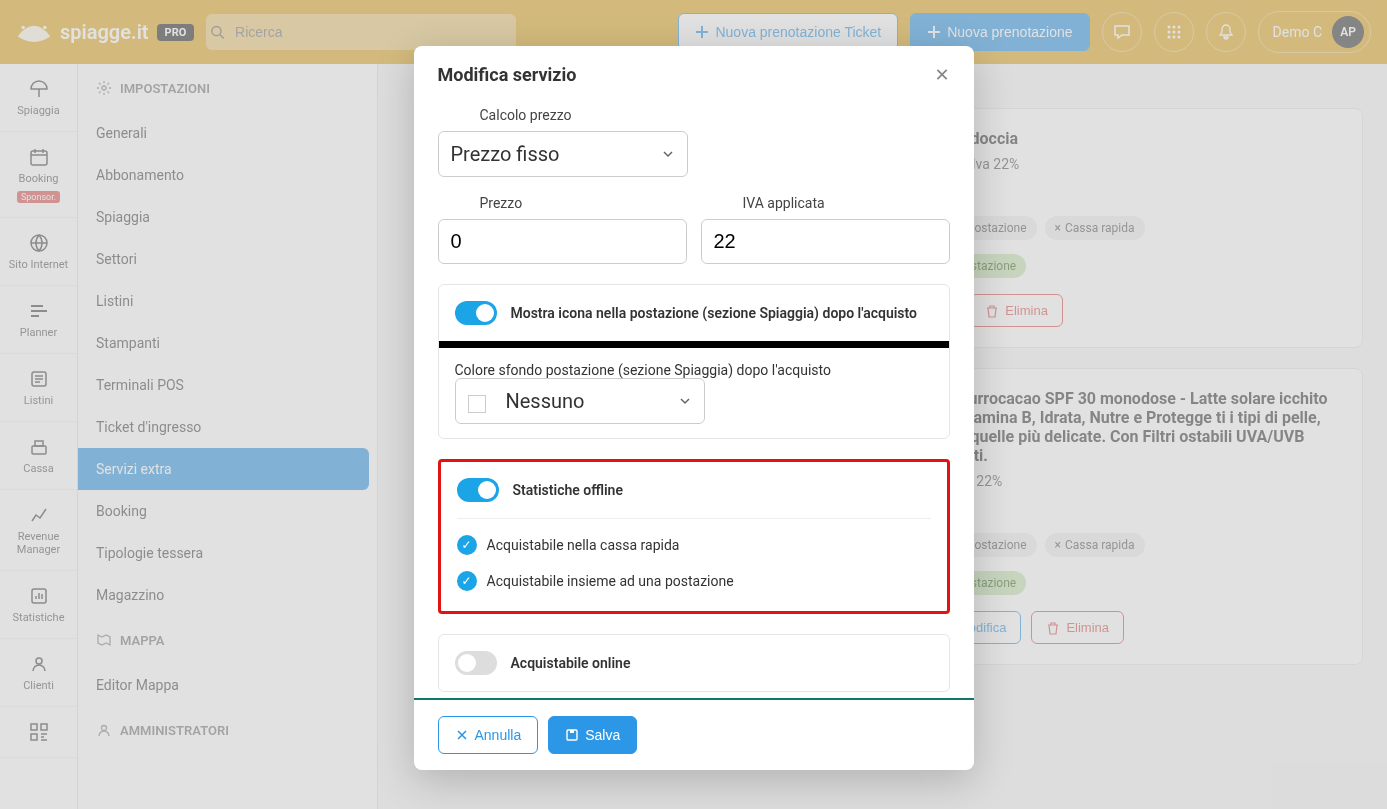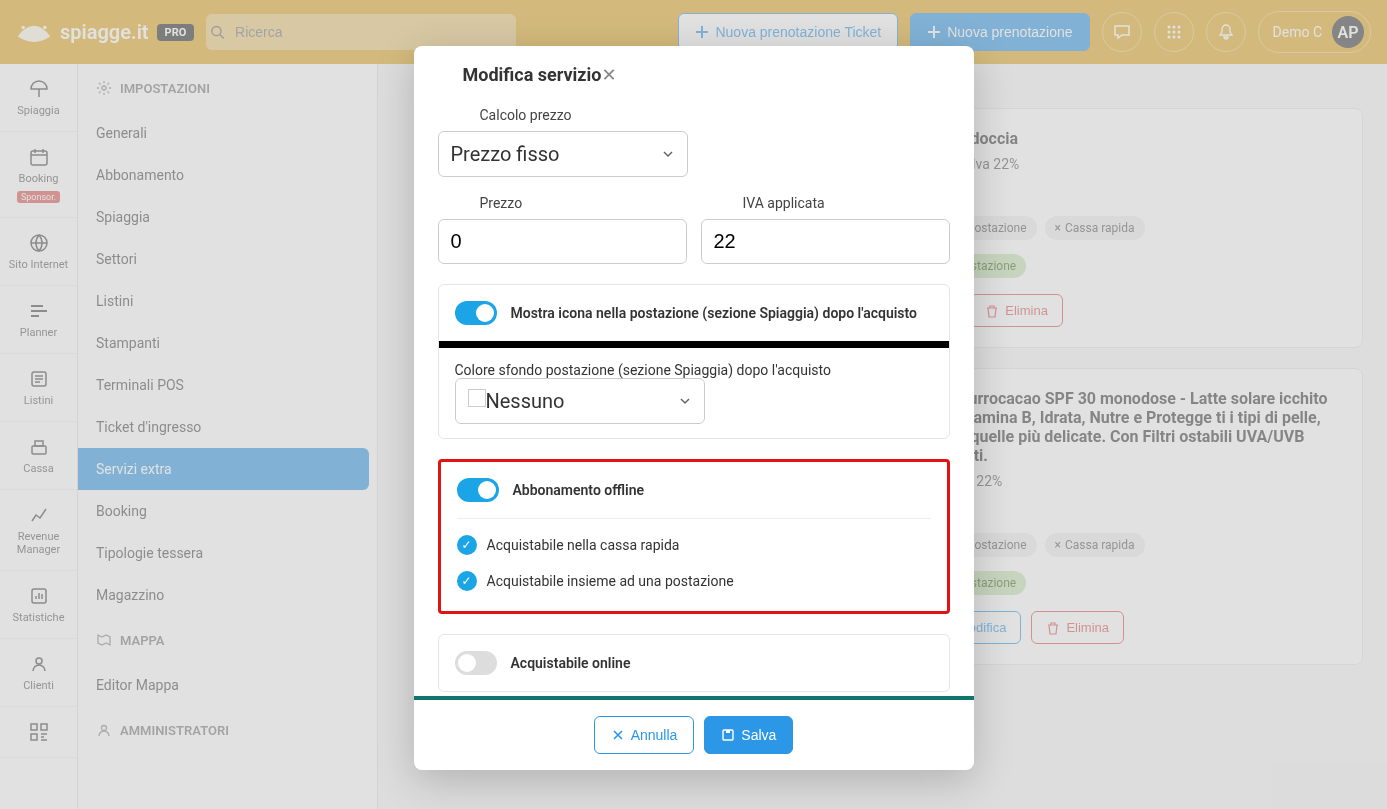--- a/index.html
+++ b/index.html
@@ -10,21 +10,21 @@
     .logo { display: flex; align-items: center; gap: 8px; color: #fff; font-size: 20px; font-weight: 600; }
     .logo-icon { width: 36px; height: 24px; }
     .pro-badge { background: #222; color: #fff; padding: 2px 8px; border-radius: 4px; font-size: 11px; font-weight: 700; }
     .search-bar { flex: 0 0 310px; display: flex; align-items: center; background: rgba(255,255,255,0.4); border-radius: 6px; padding: 10px 4px; gap: 10px; }
     .search-bar input { border: none; background: transparent; outline: none; font-size: 14px; color: #555; width: 100%; }
     .hdr-btn { display: flex; align-items: center; gap: 6px; padding: 10px 16px; border-radius: 6px; border: 1px solid #2b97e6; background: #fff; color: #2b97e6; font-size: 14px; cursor: pointer; }
     .hdr-btn.primary { background: #2b97e6; color: #fff; }
     .hdr-spacer { flex: 1; }
     .hdr-icon { width: 40px; height: 40px; border-radius: 50%; border: 1px solid rgba(255,255,255,0.4); display: flex; align-items: center; justify-content: center; color: #fff; }
     .hdr-user { display: flex; align-items: center; gap: 10px; border: 1px solid rgba(255,255,255,0.4); border-radius: 24px; padding: 4px 6px 4px 14px; color: #fff; }
-    .avatar-badge { width: 32px; height: 32px; border-radius: 50%; background: #333; color: #fff; display: flex; align-items: center; justify-content: center; font-size: 16px; font-weight: 600; }
+    .avatar-badge { width: 32px; height: 32px; border-radius: 50%; background: #333; color: #fff; display: flex; align-items: center; justify-content: center; font-size: 12px; font-weight: 600; }
     
     
     .layout { display: flex; height: calc(100% - 64px); }
     
     
     .nav-rail { width: 78px; background: #fff; border-right: 1px solid #e0e0e0; display: flex; flex-direction: column; }
     .nav-item { display: flex; flex-direction: column; align-items: center; padding: 14px 4px; gap: 4px; font-size: 11px; color: #555; border-bottom: 1px solid #f0f0f0; cursor: pointer; }
     .nav-sponsored { background: #d9534f; color: #fff; font-size: 9px; padding: 1px 4px; border-radius: 3px; margin-top: 2px; }
     
     
@@ -43,21 +43,21 @@
     .tag { background: #eee; padding: 5px 10px; border-radius: 14px; font-size: 12px; color: #555; display: flex; align-items: center; gap: 4px; }
     .tag.green { background: #c6e5b3; color: #3a6b1e; }
     .actions { display: flex; gap: 10px; margin-top: 16px; }
     .action-btn { display: flex; align-items: center; gap: 6px; border: 1px solid; border-radius: 6px; padding: 8px 14px; font-size: 13px; background: #fff; cursor: pointer; }
     .action-btn.edit { color: #2b97e6; border-color: #2b97e6; }
     .action-btn.delete { color: #d9534f; border-color: #d9534f; }
     
     
     .overlay { position: absolute; inset: 0; background: rgba(200,200,200,0.55); display: flex; align-items: flex-start; justify-content: center; padding-top: 46px; }
     .modal { width: 560px; background: #fff; border-radius: 8px; box-shadow: 0 10px 40px rgba(0,0,0,0.2); display: flex; flex-direction: column; max-height: 724px; }
-    .modal-header { padding: 18px 32px; display: flex; justify-content: flex-start; align-items: center; margin-left: 17px; }
+    .modal-header { padding: 18px 24px; display: flex; justify-content: space-between; align-items: center; }
     .modal-title { font-size: 18px; font-weight: 700; }
     .modal-close { cursor: pointer; color: #888; font-size: 18px; }
     .modal-body { padding: 0 24px 8px; overflow-y: auto; }
     .field-label { font-size: 14px; color: #444; margin-bottom: 8px; margin-top: 4px; margin-left: 42px; }
     .select, .input { width: 100%; border: 1px solid #ccc; border-radius: 6px; padding: 10px 12px; font-size: 20px; display: flex; justify-content: space-between; align-items: center; background: #fff; }
     .row { display: flex; gap: 14px; margin-top: 14px; }
     .col { flex: 1; }
     .select.small { width: 250px; }
     
     .toggle-group { border: 1px solid #e5e5e5; border-radius: 6px; margin-top: 20px; }
@@ -72,21 +72,21 @@
     .toggle-label { font-weight: 600; font-size: 14px; }
     .checkbox-row { display: flex; align-items: center; gap: 10px; padding: 8px 16px; }
     .checkbox { width: 20px; height: 20px; border-radius: 50%; background: #1ca5e6; color: #fff; display: flex; align-items: center; justify-content: center; font-size: 12px; flex-shrink: 0; }
     
     .highlight-box { border: 3px solid #e11313; border-radius: 4px; margin-top: 20px; padding-bottom: 12px; }
     .highlight-box .toggle-row { border: none; }
     
     .color-sel { display: flex; align-items: center; gap: 14px; }
     .swatch { width: 18px; height: 18px; border: 1px solid #ccc; }
     
-    .modal-footer { padding: 16px 24px; display: flex; justify-content: center; gap: 10px; border-top: 4px solid #0f766e; }
+    .modal-footer { padding: 16px 24px; display: flex; justify-content: flex-start; gap: 10px; border-top: 2px solid #0f766e; }
     .btn { display: flex; align-items: center; gap: 6px; padding: 10px 16px; border-radius: 6px; font-size: 14px; cursor: pointer; border: 1px solid; }
     .btn.cancel { border-color: #2b97e6; color: #2b97e6; background: #fff; }
     .btn.save { border-color: #2b97e6; background: #2b97e6; color: #fff; }
     
     svg { display: block; }
   </style>
 </head>
 <body>
 
 <div class="header">
@@ -355,37 +355,37 @@
       <div class="toggle-group">
         <div class="toggle-row">
           <div class="toggle on">
               <div class="toggle-knob"></div>
             </div>
           <div class="toggle-label">Mostra icona nella postazione (sezione Spiaggia) dopo l'acquisto</div>
         </div>
         <div style="padding:14px 16px;">
           <div style="">Colore sfondo postazione (sezione Spiaggia) dopo l'acquisto</div>
           <div class="select small color-sel">
-            <div style="display:flex; gap:0; align-items:flex-start;">
+            <div style="display:flex; gap:20px; align-items:flex-end;">
               <div class="swatch"></div>
               <span>Nessuno</span>
             </div>
             <svg width="14" height="14" viewBox="0 0 14 14">
                 <path d="M3 5l4 4 4-4" fill="none" stroke="#666" stroke-width="1.5"></path>
               </svg>
           </div>
         </div>
       </div>
 
       <div class="highlight-box">
         <div class="toggle-row">
           <div class="toggle on">
               <div class="toggle-knob"></div>
             </div>
-          <div class="toggle-label">Abbonamento offline</div>
+          <div class="toggle-label">Statistiche offline</div>
         </div>
         <div style="border-top:1px solid #eee; margin:0 16px 8px;"></div>
         <div class="checkbox-row">
           <div class="checkbox">✓</div>
           <span>Acquistabile nella cassa rapida</span>
         </div>
         <div class="checkbox-row">
           <div class="checkbox">✓</div>
           <span>Acquistabile insieme ad una postazione</span>
         </div>

